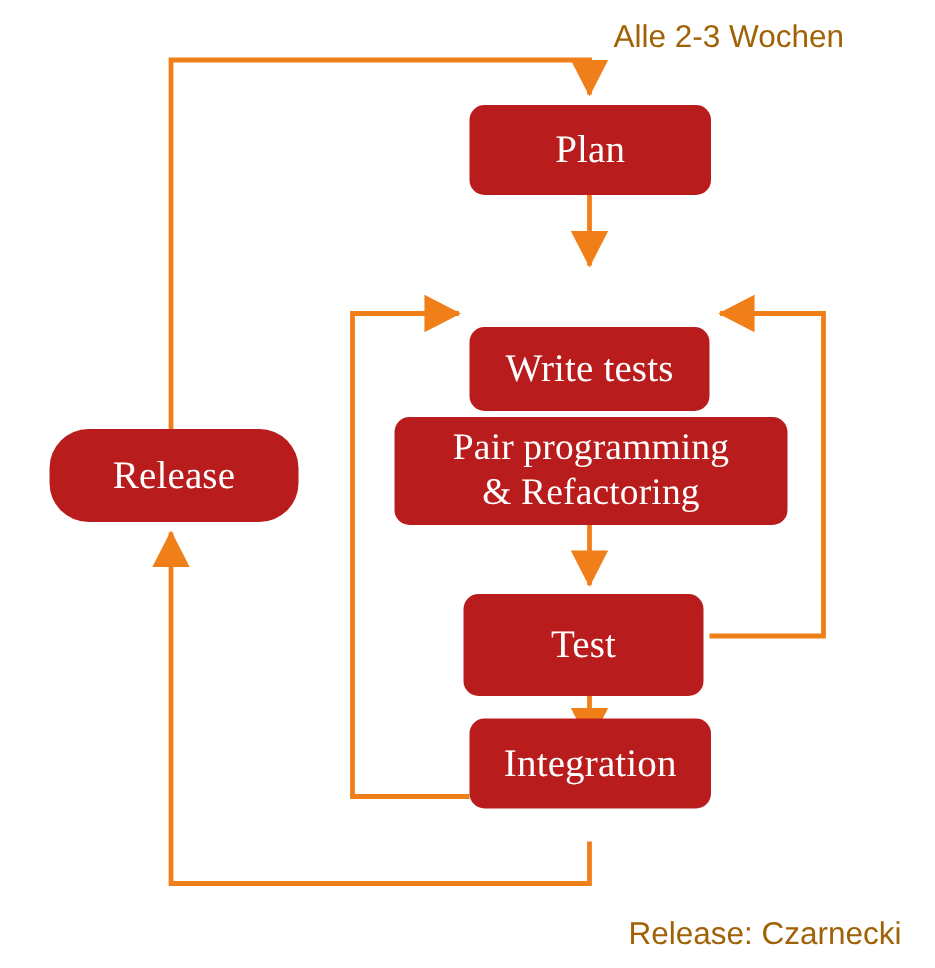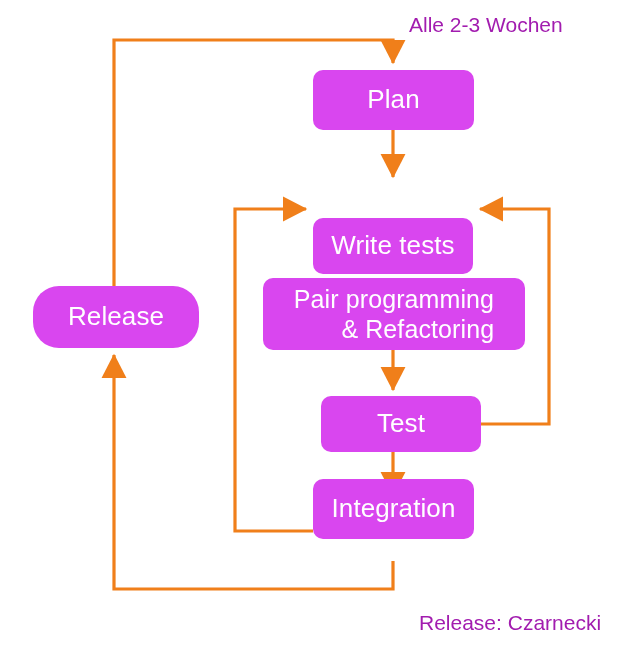--- a/index.html
+++ b/index.html
@@ -21,44 +21,44 @@
     height: 645px;
   }
   #edge-layer {
     position: absolute;
     left: 0; top: 0;
     width: 623px;
     height: 645px;
   }
   .node {
     position: absolute;
-    background: #d946ef;
+    background: #b91c1c;
     border-radius: 10px;
     color: #ffffff;
     display: flex;
     align-items: center;
     justify-content: center;
-    text-align: right;
-    font-family: Liberation Sans, sans-serif;
+    text-align: center;
+    font-family: Liberation Serif, serif;
     font-size: 26px;
     line-height: 1.22;
     letter-spacing: 0.1px;
     box-sizing: border-box;
     white-space: pre-line;
   }
   .node-plan        { left: 313px; top: 70px;  width: 161px; height: 60px; }
   .node-write-tests { left: 313px; top: 183px; width: 160px; height: 56px; margin-top: 35px; }
   .node-pair        { left: 263px; top: 278px; width: 262px; height: 72px; font-size: 25px; }
-  .node-test        { left: 321px; top: 396px; width: 160px; height: 56px; }
+  .node-test        { left: 309px; top: 396px; width: 160px; height: 68px; }
   .node-integration { left: 313px; top: 479px; width: 161px; height: 60px; }
   .node-release     { left: 33px;  top: 286px; width: 166px; height: 62px; border-radius: 26px; }
 
   .caption {
     position: absolute;
-    color: #a21caf;
+    color: #a16207;
     font-family: "Liberation Sans", sans-serif;
     font-size: 21px;
     white-space: nowrap;
   }
   .caption-cadence { left: 409px; top: 13px; }
   .caption-daily   { left: 489px; top: 519px; }
   .caption-source  { left: 419px; top: 611px; }
 </style>
 </head>
 <body>

